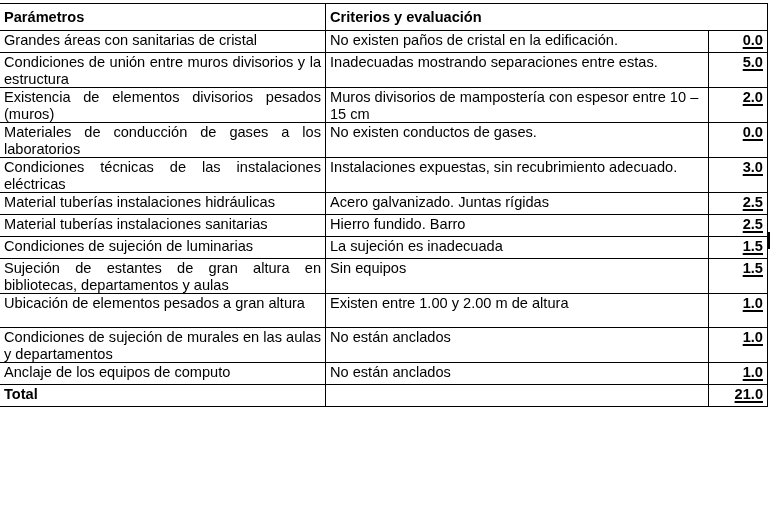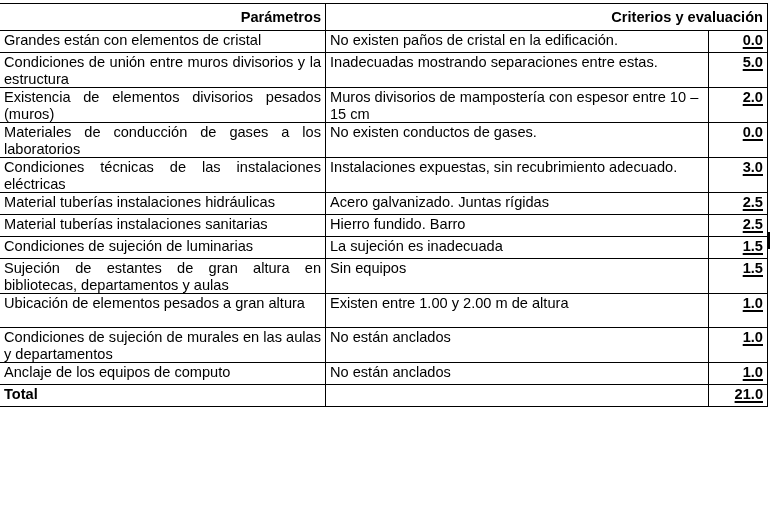--- a/index.html
+++ b/index.html
@@ -26,21 +26,21 @@
     line-height: 16.5px;
   }
   table.eval td, table.eval th {
     border: 1px solid #000;
     vertical-align: top;
     padding: 1px 4px 0 4px;
     overflow: hidden;
   }
   table.eval th {
     font-weight: bold;
-    text-align: right;
+    text-align: left;
     height: 26px;
     vertical-align: middle;
     padding-top: 0;
   }
   col.c1 { width: 326px; }
   col.c2 { width: 383px; }
   col.c3 { width: 59px; }
   td.param { text-align: justify; text-align-last: left; }
   td.crit { text-align: left; }
   td.crit.just { text-align: justify; text-align-last: left; }
@@ -80,21 +80,21 @@
       <col class="c3">
   </colgroup>
   <thead>
     <tr>
       <th>Parámetros</th>
       <th colspan="2">Criterios y evaluación</th>
     </tr>
   </thead>
   <tbody>
     <tr class="h25">
-      <td class="param">Grandes están con elementos de cristal</td>
+      <td class="param">Grandes áreas con sanitarias de cristal</td>
       <td class="crit">No existen paños de cristal en la edificación.</td>
       <td class="score">0.0</td>
     </tr>
     <tr class="h37">
       <td class="param">Condiciones de unión entre muros divisorios y la estructura</td>
       <td class="crit">Inadecuadas mostrando separaciones entre estas.</td>
       <td class="score">5.0</td>
     </tr>
     <tr class="h37">
       <td class="param">Existencia de elementos divisorios pesados (muros)</td>

